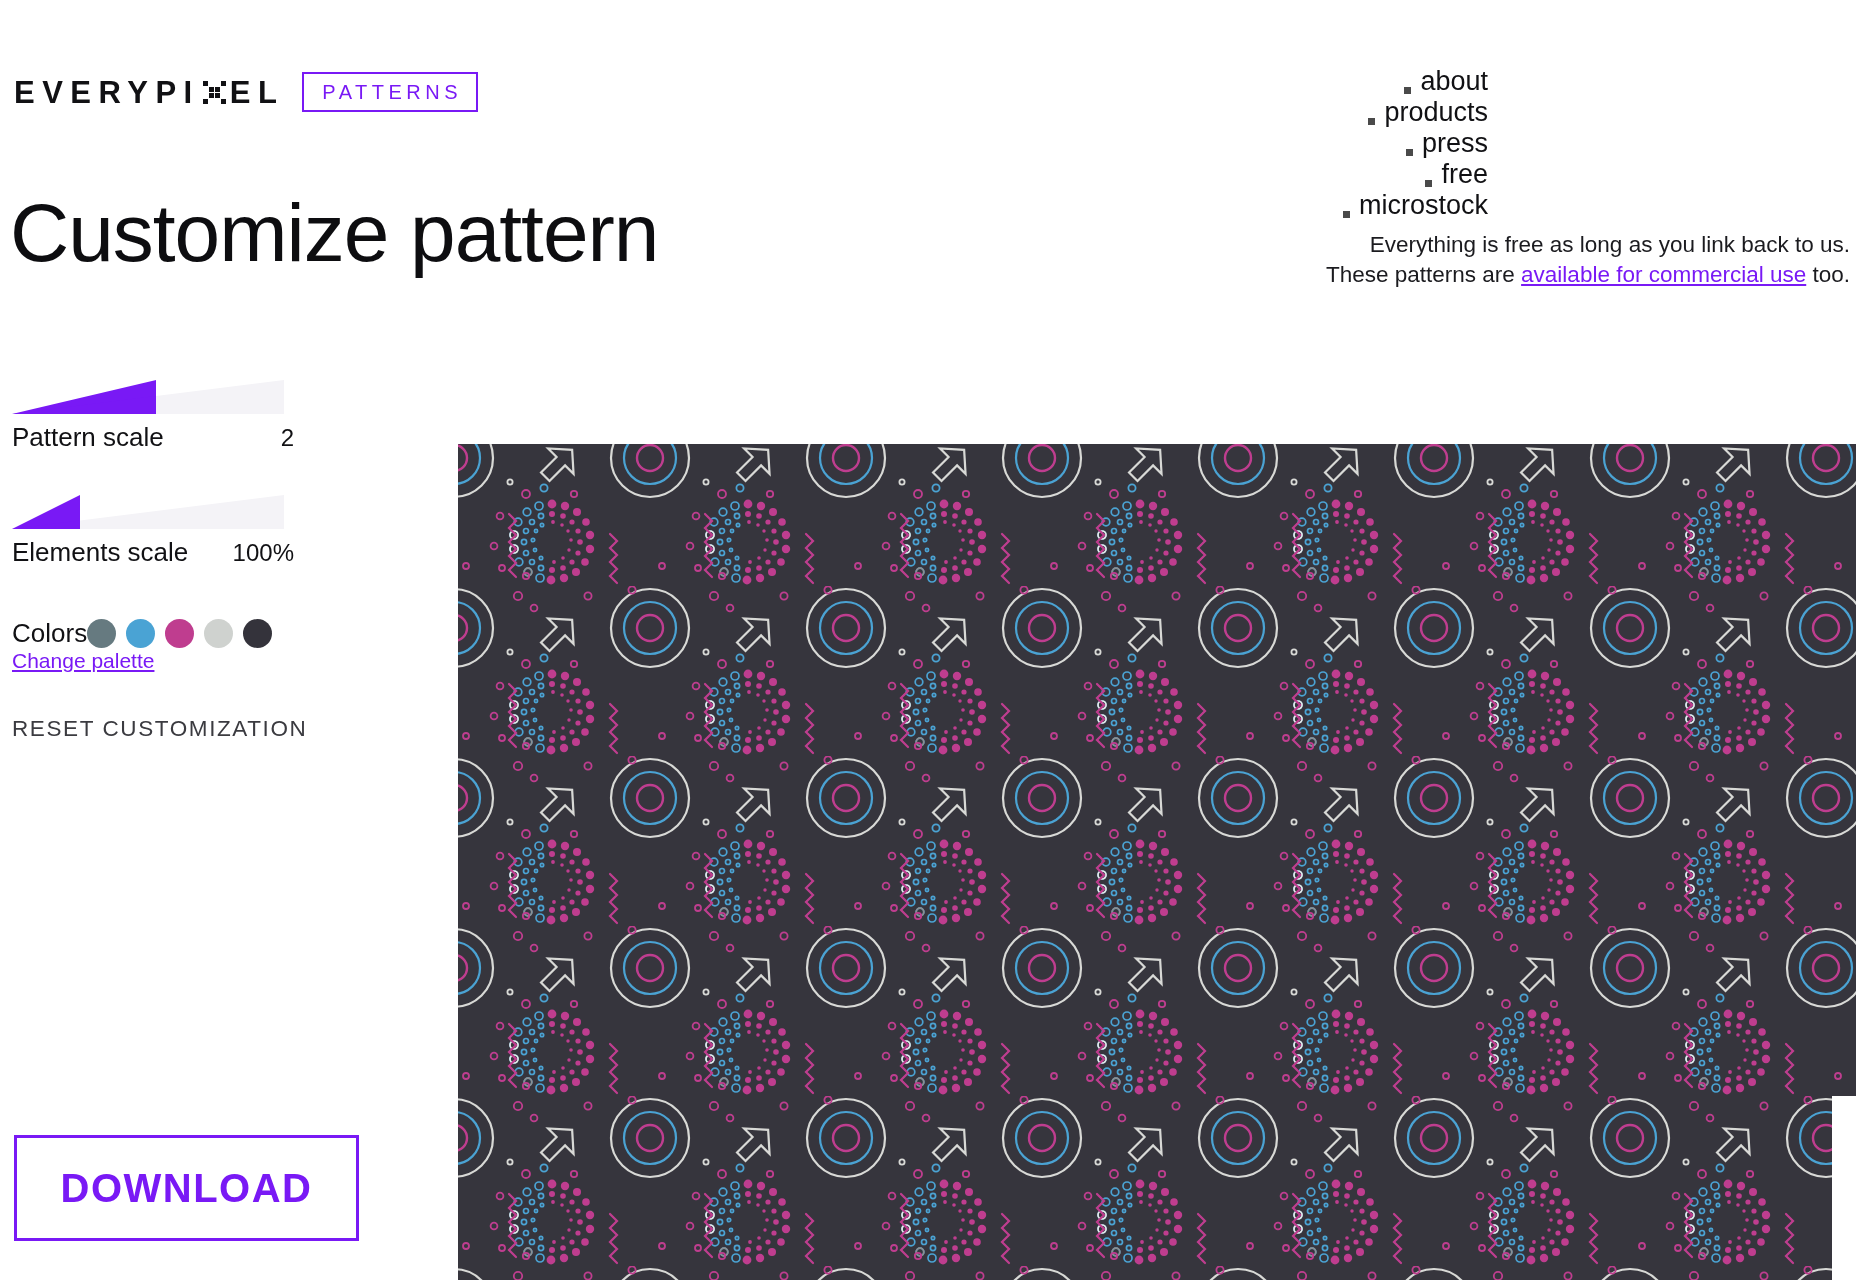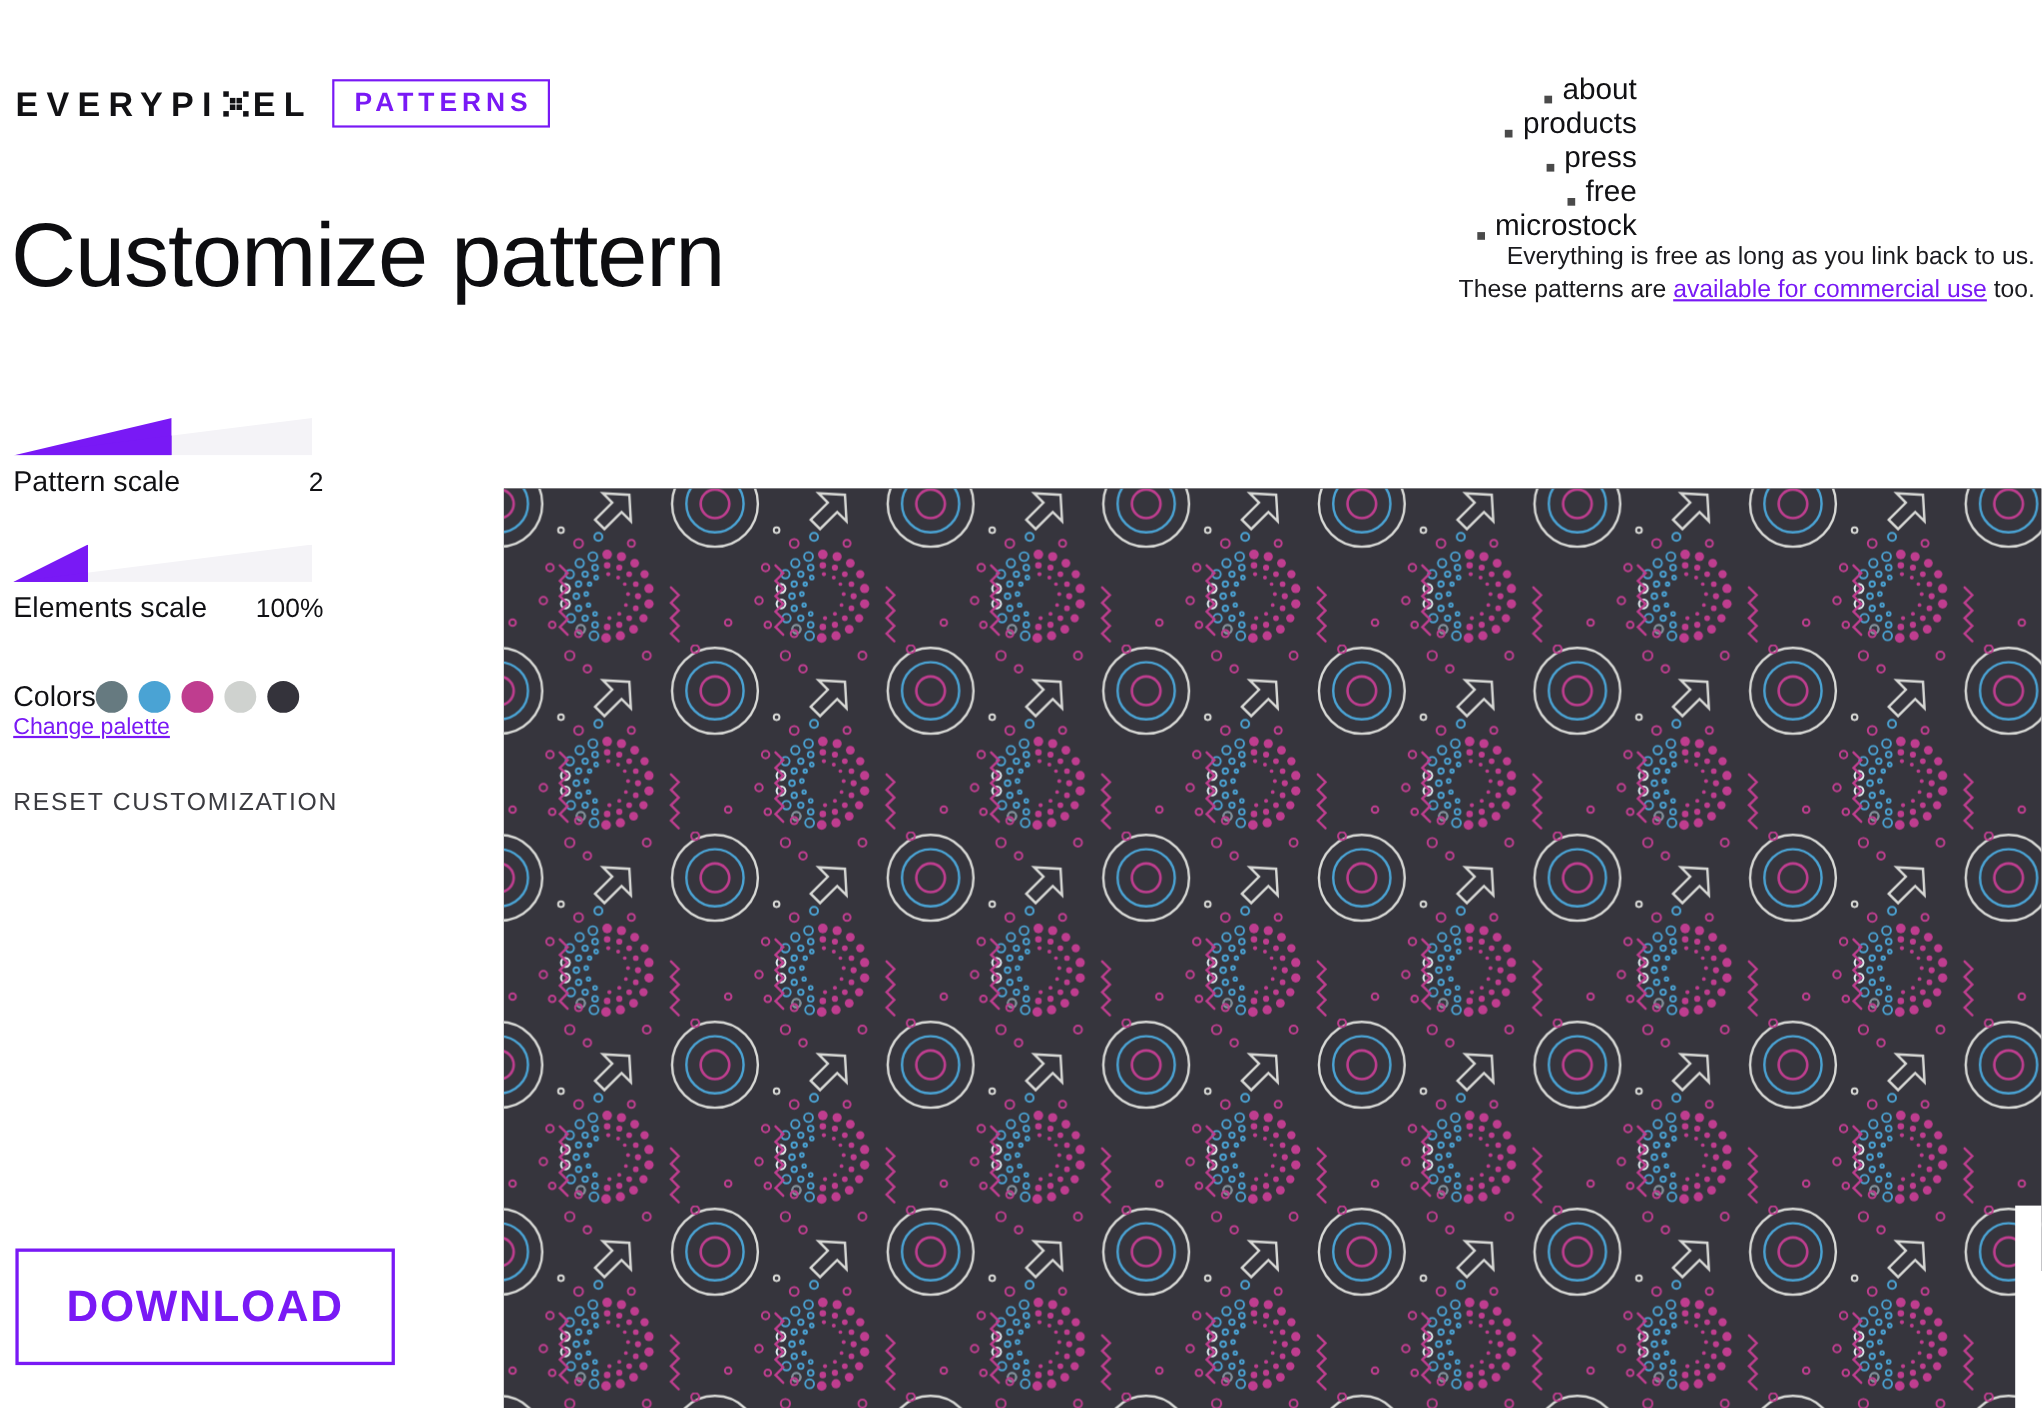--- a/index.html
+++ b/index.html
@@ -29,21 +29,21 @@
   .brand-x {
     display: inline-block; width: 26px; height: 26px;
     position: relative; margin: 0 2px;
   }
   .brand-x i {
     position: absolute; width: 5px; height: 5px; background: #111114;
   }
   .patterns-badge {
     border: 2px solid #7919f5;
     color: #7919f5;
-    font-size: 24px; font-weight: 700; letter-spacing: 4.5px;
+    font-size: 20px; font-weight: 400; letter-spacing: 4.5px;
     padding: 8px 14px 8px 18px;
     line-height: 1;
   }
 
   .nav {
     position: absolute; right: 0px; top: 66px;
     display: flex; align-items: flex-end; gap: 0px; flex-direction: column;
   }
   .nav-item {
     display: flex; align-items: center;
@@ -56,21 +56,21 @@
     margin-right: 9px; margin-top: 17px; flex: 0 0 auto;
   }
 
   
   .page-title {
     position: absolute; left: 10px; top: 190px;
     font-size: 82px; font-weight: 400; color: #0d0d10;
     letter-spacing: -1px; line-height: 1.05;
   }
   .notice {
-    position: absolute; right: 6px; top: 218px;
+    position: absolute; right: 6px; top: 230px;
     text-align: right; font-size: 22.5px; color: #1b1b1f;
     line-height: 1.33;
   }
   .notice a { color: #7919f5; text-decoration: underline; }
 
   
   .sidebar { position: absolute; left: 0; top: 380px; width: 390px; }
 
   .slider-group { margin-bottom: 42px; padding: 0 12px; }
   .slider-track {

